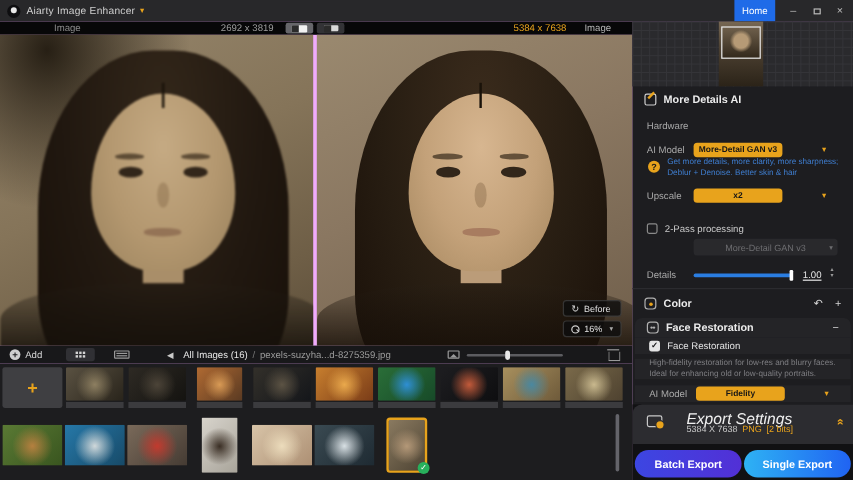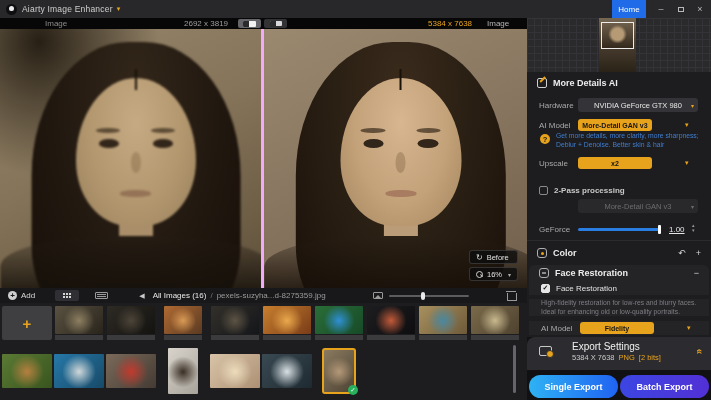--- a/index.html
+++ b/index.html
@@ -103,21 +103,21 @@
   .dropdown{position:absolute;left:51px;top:0;width:120px;height:14px;background:#333338;border-radius:3px;
             display:flex;align-items:center;justify-content:center;color:#e6e6e6;font-size:7.5px;}
   .dropdown .dchev{position:absolute;right:4px;color:#e8a31c;font-size:6px;}
   .pill{position:absolute;left:51px;top:1px;width:74px;height:12px;background:#e8a31c;border-radius:3px;
         display:flex;align-items:center;justify-content:center;color:#161616;font-weight:bold;font-size:7px;}
   .lone-chev{position:absolute;left:158px;top:3px;color:#e8a31c;font-size:7px;}
   .desc-row{top:114px;height:20px;}
   .help{position:absolute;left:13px;top:2px;width:10px;height:10px;border-radius:50%;background:#e8a31c;
         color:#1a1a1a;font-size:7.5px;font-weight:bold;display:flex;align-items:center;justify-content:center;}
   .desc-text{position:absolute;left:29px;top:0;color:#3f7ed0;font-size:6.8px;line-height:8.5px;}
-  .row-2pass{top:166px;height:12px;display:flex;align-items:center;gap:6px;padding-left:12px;color:#c9c9c9;font-weight:bold;}
+  .row-2pass{top:166px;height:12px;display:flex;align-items:center;gap:6px;padding-left:12px;color:#c9c9c9;}
   .cb{width:9px;height:9px;border:1px solid #8a8a8a;border-radius:2px;background:transparent;flex:0 0 auto;}
   .cb.checked{background:#e6e6e6;border-color:#e6e6e6;color:#18181a;font-size:7px;font-weight:bold;
               display:flex;align-items:center;justify-content:center;}
   .row-disabled{top:181px;}
   .dropdown.disabled{background:#29292c;color:#6d6d70;}
   .dropdown.disabled .dchev{color:#6d6d70;}
   .row-strength{top:204px;}
   .slider{position:absolute;left:51px;top:6px;width:82px;height:3px;border-radius:2px;background:#2a7de1;}
   .slider .handle{position:absolute;right:-1px;top:-3px;width:3px;height:9px;border-radius:1px;background:#fff;}
   .str-val{position:absolute;left:142px;top:3px;color:#e6e6e6;text-decoration:underline;}
@@ -135,21 +135,21 @@
   .face-check{top:263px;height:14px;display:flex;align-items:center;gap:6px;padding-left:12px;color:#e2e2e2;}
   .face-desc{top:281px;color:#7e7e82;font-size:6.8px;line-height:8.5px;padding-left:12px;}
   .row-facemodel{top:303px;}
 
   
   .export-wrap{position:absolute;left:527px;top:337px;width:184px;height:63px;background:#111113;}
   .export-panel{height:33px;background:#2c2c30;border-radius:8px 0 0 0;position:relative;}
   .ic-export{position:absolute;left:12px;top:9px;width:13px;height:10px;border:1px solid #c8c8c8;border-radius:2px;}
   .ic-export::after{content:"";position:absolute;right:-3px;bottom:-3px;width:6px;height:6px;border-radius:50%;
       background:#e8a31c;border:1px solid #2c2c30;}
-  .exp-title{position:absolute;left:45px;top:4px;color:#f0f0f0;font-size:10px;}
+  .exp-title{position:absolute;left:45px;top:4px;color:#f0f0f0;font-size:13px;font-style:italic;}
   .exp-line{position:absolute;left:45px;top:16px;font-size:7.5px;color:#c9c9c9;display:flex;gap:4px;}
   .exp-line .fmt,.exp-line .depth{color:#e8a31c;}
   .exp-collapse{position:absolute;right:8px;top:9px;color:#e8a31c;font-size:10px;transform:rotate(90deg);font-weight:bold;}
   .exp-btns{display:flex;gap:2px;padding:5px 2px 0 2px;}
   .exp-btn{flex:1;height:23px;border-radius:12px;display:flex;align-items:center;justify-content:center;
            color:#fff;font-weight:bold;font-size:9px;}
   .btn-single{background:linear-gradient(90deg,#2eb2f4 0%,#2063f2 100%);}
   .btn-batch{background:linear-gradient(90deg,#3c46e2 0%,#5230d6 100%);}
 
   
@@ -275,24 +275,20 @@
       <div class="nav-view"></div>
     </div>
 
     <div class="abs sec-head mda-head">
       <span class="ic-edit"></span>
       <span>More Details AI</span>
     </div>
 
     <div class="abs ctl-row row-hardware">
       <span class="rlabel">Hardware</span>
-      <div class="dropdown">
-        <span>NVIDIA GeForce GTX 980</span>
-        <span class="dchev">▾</span>
-      </div>
     </div>
 
     <div class="abs ctl-row row-aimodel">
       <span class="rlabel">AI Model</span>
       <div class="pill">
         <span>More-Detail GAN v3</span>
       </div>
       <span class="lone-chev">▾</span>
     </div>
 
@@ -318,21 +314,21 @@
     </div>
 
     <div class="abs ctl-row row-disabled">
       <div class="dropdown disabled">
         <span>More-Detail GAN v3</span>
         <span class="dchev">▾</span>
       </div>
     </div>
 
     <div class="abs ctl-row row-strength">
-      <span class="rlabel">GeForce</span>
+      <span class="rlabel">Details</span>
       <div class="slider">
         <div class="handle"></div>
       </div>
       <span class="str-val">1.00</span>
       <span class="spinner">
         <span>▴</span>
           <span>▾</span>
       </span>
     </div>
 
@@ -379,22 +375,22 @@
       <span class="ic-export"></span>
       <span class="exp-title">Export Settings</span>
       <span class="exp-line">
         <span>5384 X 7638</span>
         <span class="fmt">PNG</span>
         <span class="depth">[2 bits]</span>
       </span>
       <span class="exp-collapse">«</span>
     </div>
     <div class="exp-btns">
+      <div class="exp-btn btn-batch">Batch Export</div>
       <div class="exp-btn btn-single">Single Export</div>
-      <div class="exp-btn btn-batch">Batch Export</div>
     </div>
   </div>
 
   <div class="toolbar">
     <div class="tb-add">
       <span class="ic-addcirc">+</span>
       <span>Add</span>
     </div>
     <div class="tb-grid">
       <span class="grid-ic">

